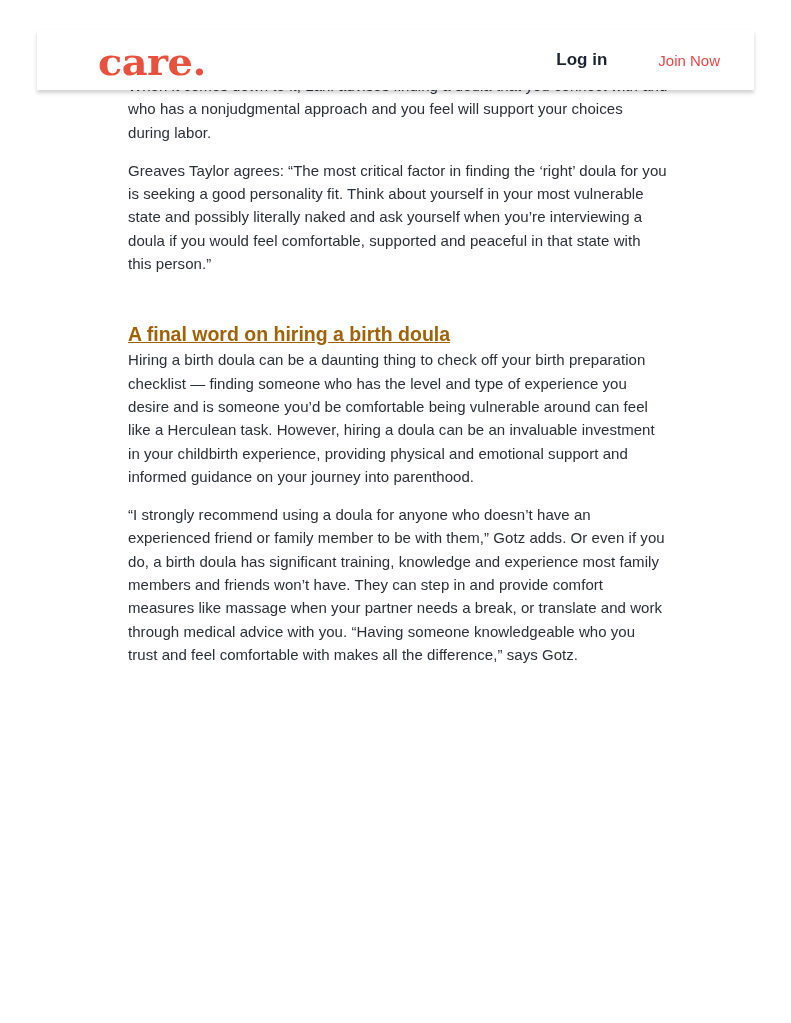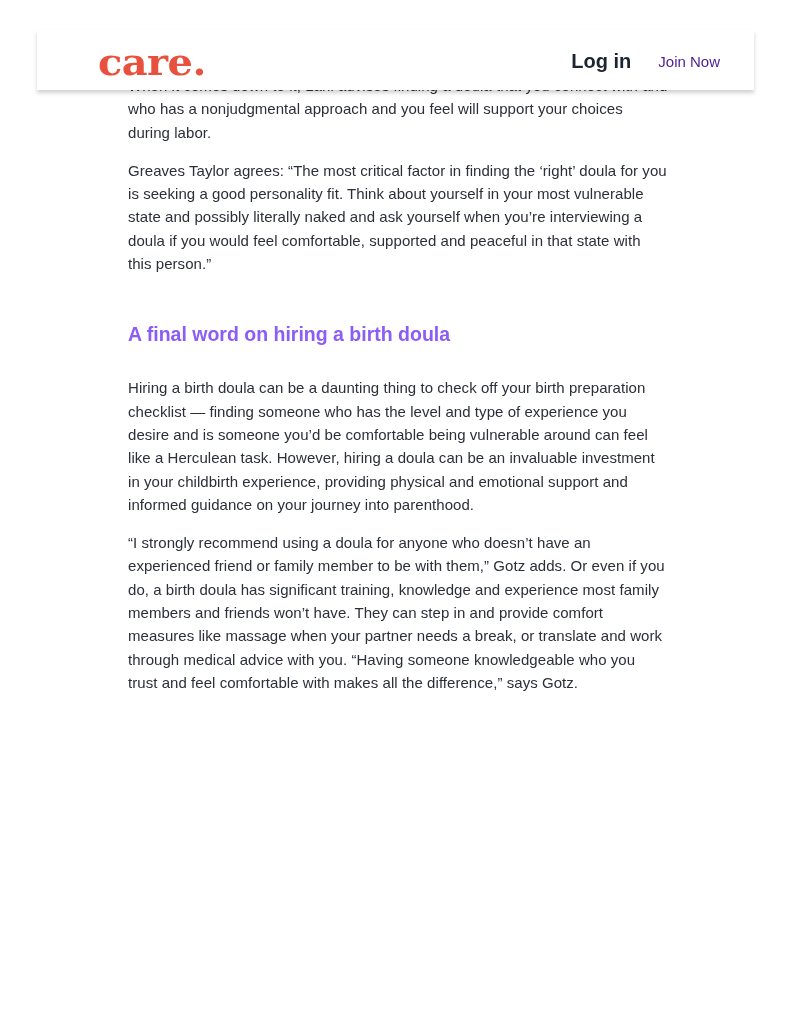--- a/index.html
+++ b/index.html
@@ -25,25 +25,26 @@
       margin: 0 0 15px 0;
       font-size: 15px;
       line-height: 23.3px;
       color: #2b2f38;
       letter-spacing: 0.05px;
     }
     .article p.gap-after {
       margin-bottom: 46px;
     }
     .article h2 {
-      margin: 20px 0 29px 0;
+      margin: 20px 0 1px 0;
       font-size: 19.5px;
       line-height: 26px;
       font-weight: bold;
-      color: #8b5cf6;
+      color: #a16207;
+      text-decoration: underline;
     }
     .header {
       position: absolute;
       left: 37px;
       top: 30px;
       width: 717px;
       height: 60px;
       background: #ffffff;
       box-shadow: 0 3px 4px rgba(0,0,0,0.18);
       z-index: 5;
@@ -66,29 +67,30 @@
     }
     .nav {
       position: absolute;
       right: 34px;
       top: 20px;
       display: flex;
       align-items: center;
       gap: 27px;
     }
     .login {
-      font-size: 20px;
+      font-size: 17px;
       font-weight: bold;
       color: #1c2431;
       cursor: pointer;
     }
     .join {
       font-size: 15px;
-      color: #4c1d95;
+      color: #ef4444;
       cursor: pointer;
+      margin-left: 24px;
     }
   </style>
 </head>
 <body>
 
 <header class="header">
   <div class="logo"><span>care</span><span class="dot">.</span></div>
   <nav class="nav">
     <a class="login">Log in</a>
     <a class="join">Join Now</a>

